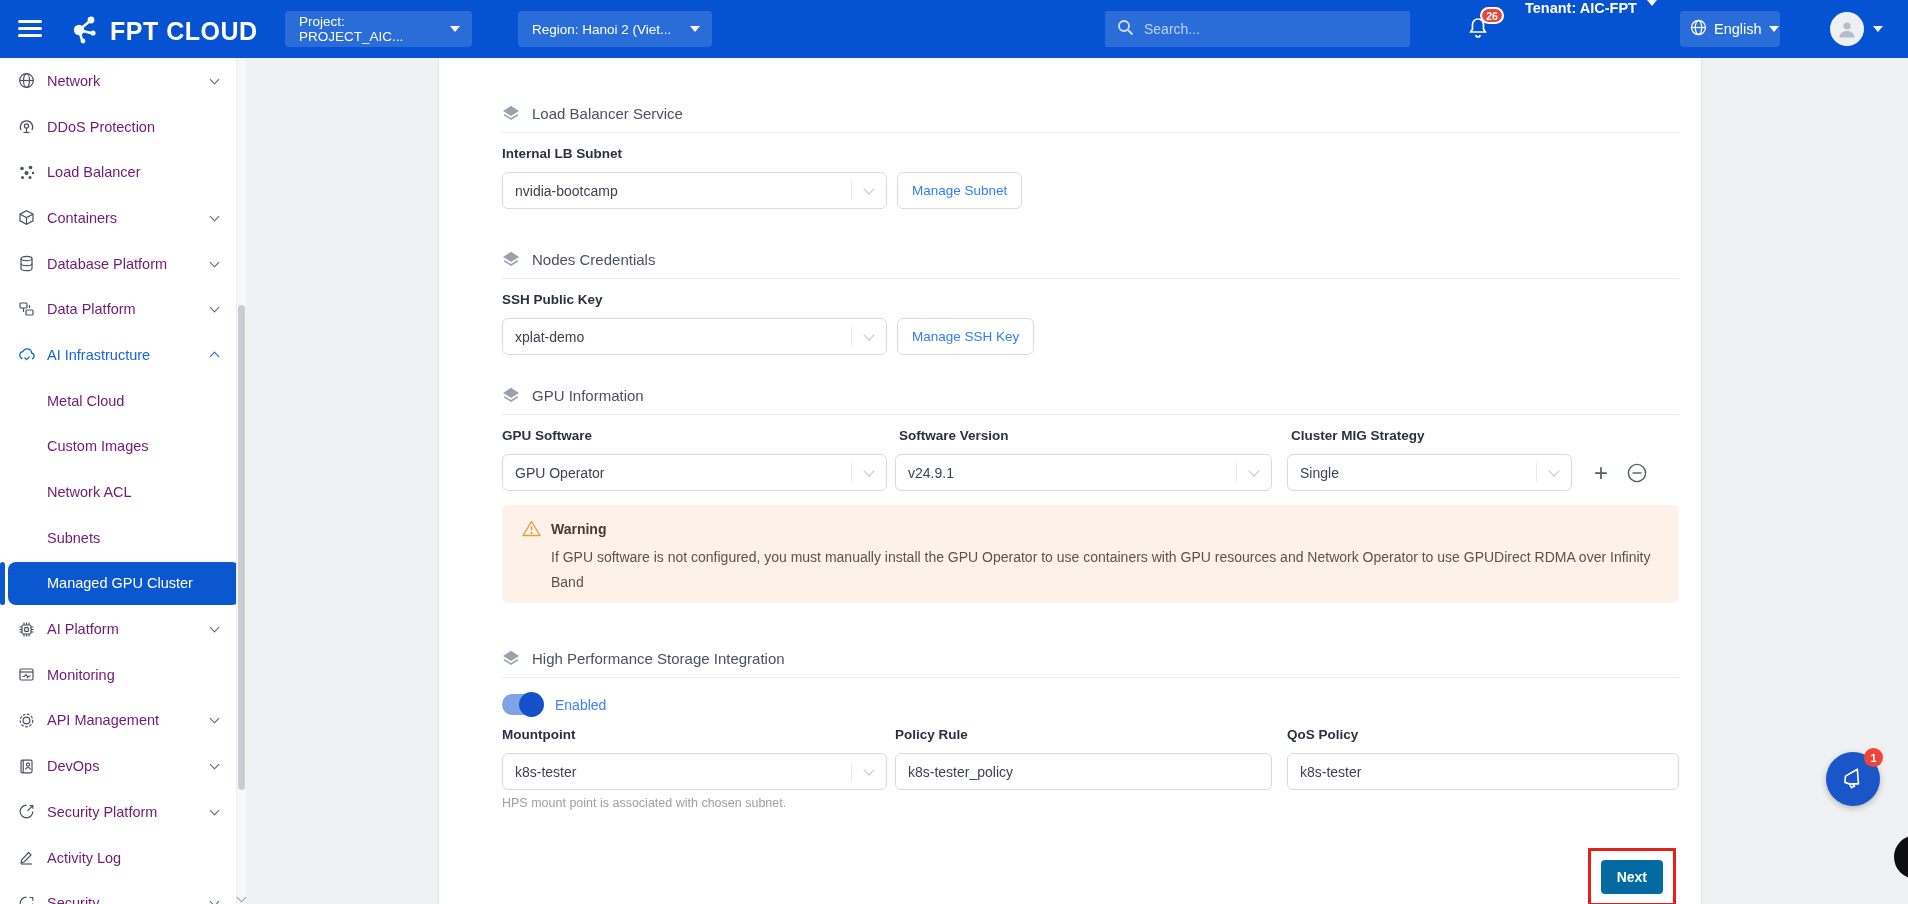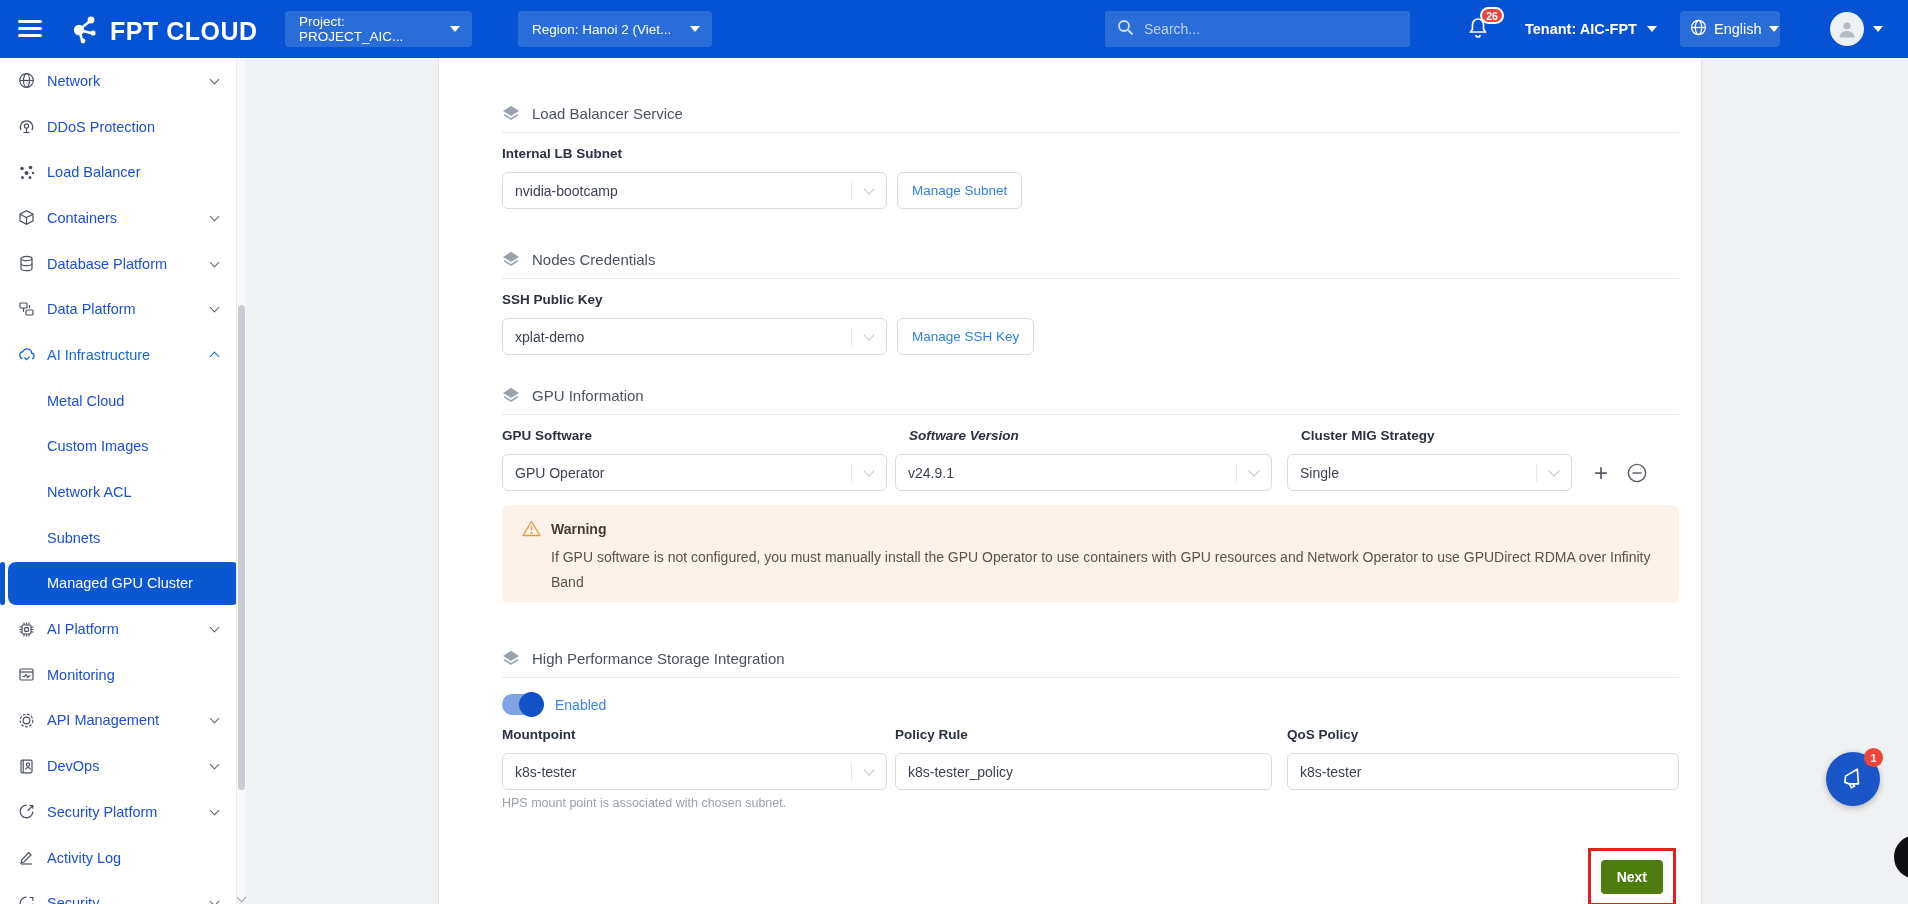--- a/index.html
+++ b/index.html
@@ -15,28 +15,28 @@
             display:flex; align-items:center; color:#fff; font-size:13.5px; padding:0 12px 0 14px; cursor:pointer; }
   .navbox .caret { margin-left:auto; }
   .caret { width:0; height:0; border-left:5px solid transparent; border-right:5px solid transparent; border-top:6px solid #fff; }
   .proj { left:285px; width:187px; }
   .regn { left:518px; width:194px; }
   .search { position:absolute; left:1105px; top:11px; width:305px; height:36px; background:rgba(255,255,255,.15); border-radius:2px; display:flex; align-items:center; padding:0 12px; gap:10px; }
   .search input { background:transparent; border:none; outline:none; color:#fff; font-size:14px; width:100%; font-family:"Liberation Sans",sans-serif; }
   .search input::placeholder { color:#bed1f3; }
   .bellwrap { position:absolute; left:1466px; top:15px; width:30px; height:30px; cursor:pointer; }
   .badge { position:absolute; left:14px; top:-8px; min-width:24px; height:17px; background:#e5483d; border:2px solid #fff; border-radius:10px; color:#fff; font-size:10.5px; font-weight:700; display:flex; align-items:center; justify-content:center; padding:0 3px; }
-  .tenant { position:absolute; left:1525px; top:0; height:58px; display:flex; align-items:center; gap:10px; color:#fff; font-size:14.5px; font-weight:700; cursor:pointer; }
+  .tenant { position:absolute; left:1525px; top:0; height:58px; display:flex; gap:10px; color:#fff; font-size:14.5px; font-weight:700; cursor:pointer; }
   .lang { left:1680px; width:100px; gap:7px; font-size:14.5px; padding-left:10px; }
   .avatarwrap { position:absolute; left:1830px; top:0; height:58px; display:flex; align-items:center; gap:9px; cursor:pointer; }
   .avatar { width:34px; height:34px; border-radius:50%; background:#eef1f4; display:flex; align-items:center; justify-content:center; }
 
   
   .sidebar { position:absolute; left:0; top:58px; width:246px; bottom:0; background:#fff; overflow:hidden; }
-  .sitem { position:relative; height:45.7px; display:flex; align-items:center; padding-left:18px; cursor:pointer; color:#1d4ed8; font-size:14.5px; }
+  .sitem { position:relative; height:45.7px; display:flex; align-items:center; padding-left:18px; cursor:pointer; color:#701a75; font-size:14.5px; }
   .sitem .sicon { width:18px; height:18px; margin-right:11px; flex:0 0 18px; display:flex; align-items:center; }
   .sitem.sub { padding-left:47px; }
   .slabel { white-space:nowrap; }
   .chev { width:7px; height:7px; border-right:1.7px solid #5b6472; border-bottom:1.7px solid #5b6472; transform:rotate(45deg); margin-left:auto; margin-right:28px; margin-top:-3px; }
   .chev.up { transform:rotate(-135deg); margin-top:4px; border-color:#1766d8; }
   .sitem.aiinfra { color:#1766d8; }
   .sitem.active { color:#fff; font-weight:500; }
   .sitem.active .pill { position:absolute; left:8px; right:6px; top:1px; bottom:1px; background:#0b57d0; border-radius:8px; z-index:0; }
   .sitem.active .stub { position:absolute; left:0; top:1px; bottom:1px; width:5px; background:#0b57d0; border-radius:3px; z-index:0; }
   .sitem.active .slabel { position:relative; z-index:1; }
@@ -67,21 +67,21 @@
   .warn-title-row { display:flex; align-items:center; gap:10px; }
   .warn-title { font-size:14px; font-weight:700; color:#453c34; }
   .warn-body { margin-top:8px; margin-left:29px; width:1110px; font-size:14px; color:#5b5349; line-height:25px; }
   .toggle-row { margin-top:16px; display:flex; align-items:center; }
   .toggle { position:relative; width:40px; height:21px; border-radius:11px; background:#7fa3e4; cursor:pointer; }
   .knob { position:absolute; right:-2px; top:-2px; width:25px; height:25px; border-radius:50%; background:#1450c8; }
   .toggle-label { margin-left:13px; font-size:14px; color:#3b82f6; }
   .note { margin-top:6px; font-size:12.5px; color:#9aa1a9; }
   .next-row { margin-top:38px; display:flex; justify-content:flex-end; }
   .red-box { border:3px solid #e2201c; padding:9px 10px; margin-right:3px; }
-  .next-btn { background:#4d7c0f; color:#fff; border:none; border-radius:4px; font-size:14px; font-weight:700; padding:9px 16px; cursor:pointer; font-family:"Liberation Sans",sans-serif; }
+  .next-btn { background:#0369a1; color:#fff; border:none; border-radius:4px; font-size:14px; font-weight:700; padding:9px 16px; cursor:pointer; font-family:"Liberation Sans",sans-serif; }
 
   
   .fab { position:absolute; left:1826px; top:752px; width:54px; height:54px; border-radius:50%; background:#1a56c8; display:flex; align-items:center; justify-content:center; cursor:pointer; z-index:60; box-shadow:0 2px 6px rgba(0,0,0,.25); }
   .fab-badge { position:absolute; right:-3px; top:-4px; width:19px; height:19px; border-radius:50%; background:#f04438; color:#fff; font-size:11px; font-weight:700; display:flex; align-items:center; justify-content:center; }
   .blackdot { position:absolute; left:1894px; top:835px; width:44px; height:44px; border-radius:50%; background:#0e0e10; z-index:55; }
 </style>
 </head>
 <body>
 
 <div class="nav">
@@ -399,21 +399,21 @@
     <div class="sec-h mt30">
       <svg width="18" height="17" viewBox="0 0 18 17">
           <path d="M9 .8 17 5.9 9 11 1 5.9z" fill="#9aa3ad"></path>
           <path d="M2.2 9.7 9 14l6.8-4.3" fill="none" stroke="#9aa3ad" stroke-width="1.6"></path>
         </svg>
       <span>GPU Information</span>
     </div>
     <div class="divider"></div>
     <div class="frow" style="margin-top:13px;">
       <div class="flabel" style="margin-top:0;width:385px;">GPU Software</div>
-      <div class="flabel" style="margin-top:0;width:377px;margin-left:22px;font-style:italic;">Software Version</div>
+      <div class="flabel" style="margin-top:0;width:377px;margin-left:12px;">Software Version</div>
       <div class="flabel" style="margin-top:0;width:285px;margin-left:15px;">Cluster MIG Strategy</div>
     </div>
     <div class="frow">
       <div class="select w1">
         <span class="val">GPU Operator</span>
         <span class="sep"></span>
           <span class="sc">
             <i></i>
           </span>
       </div>

